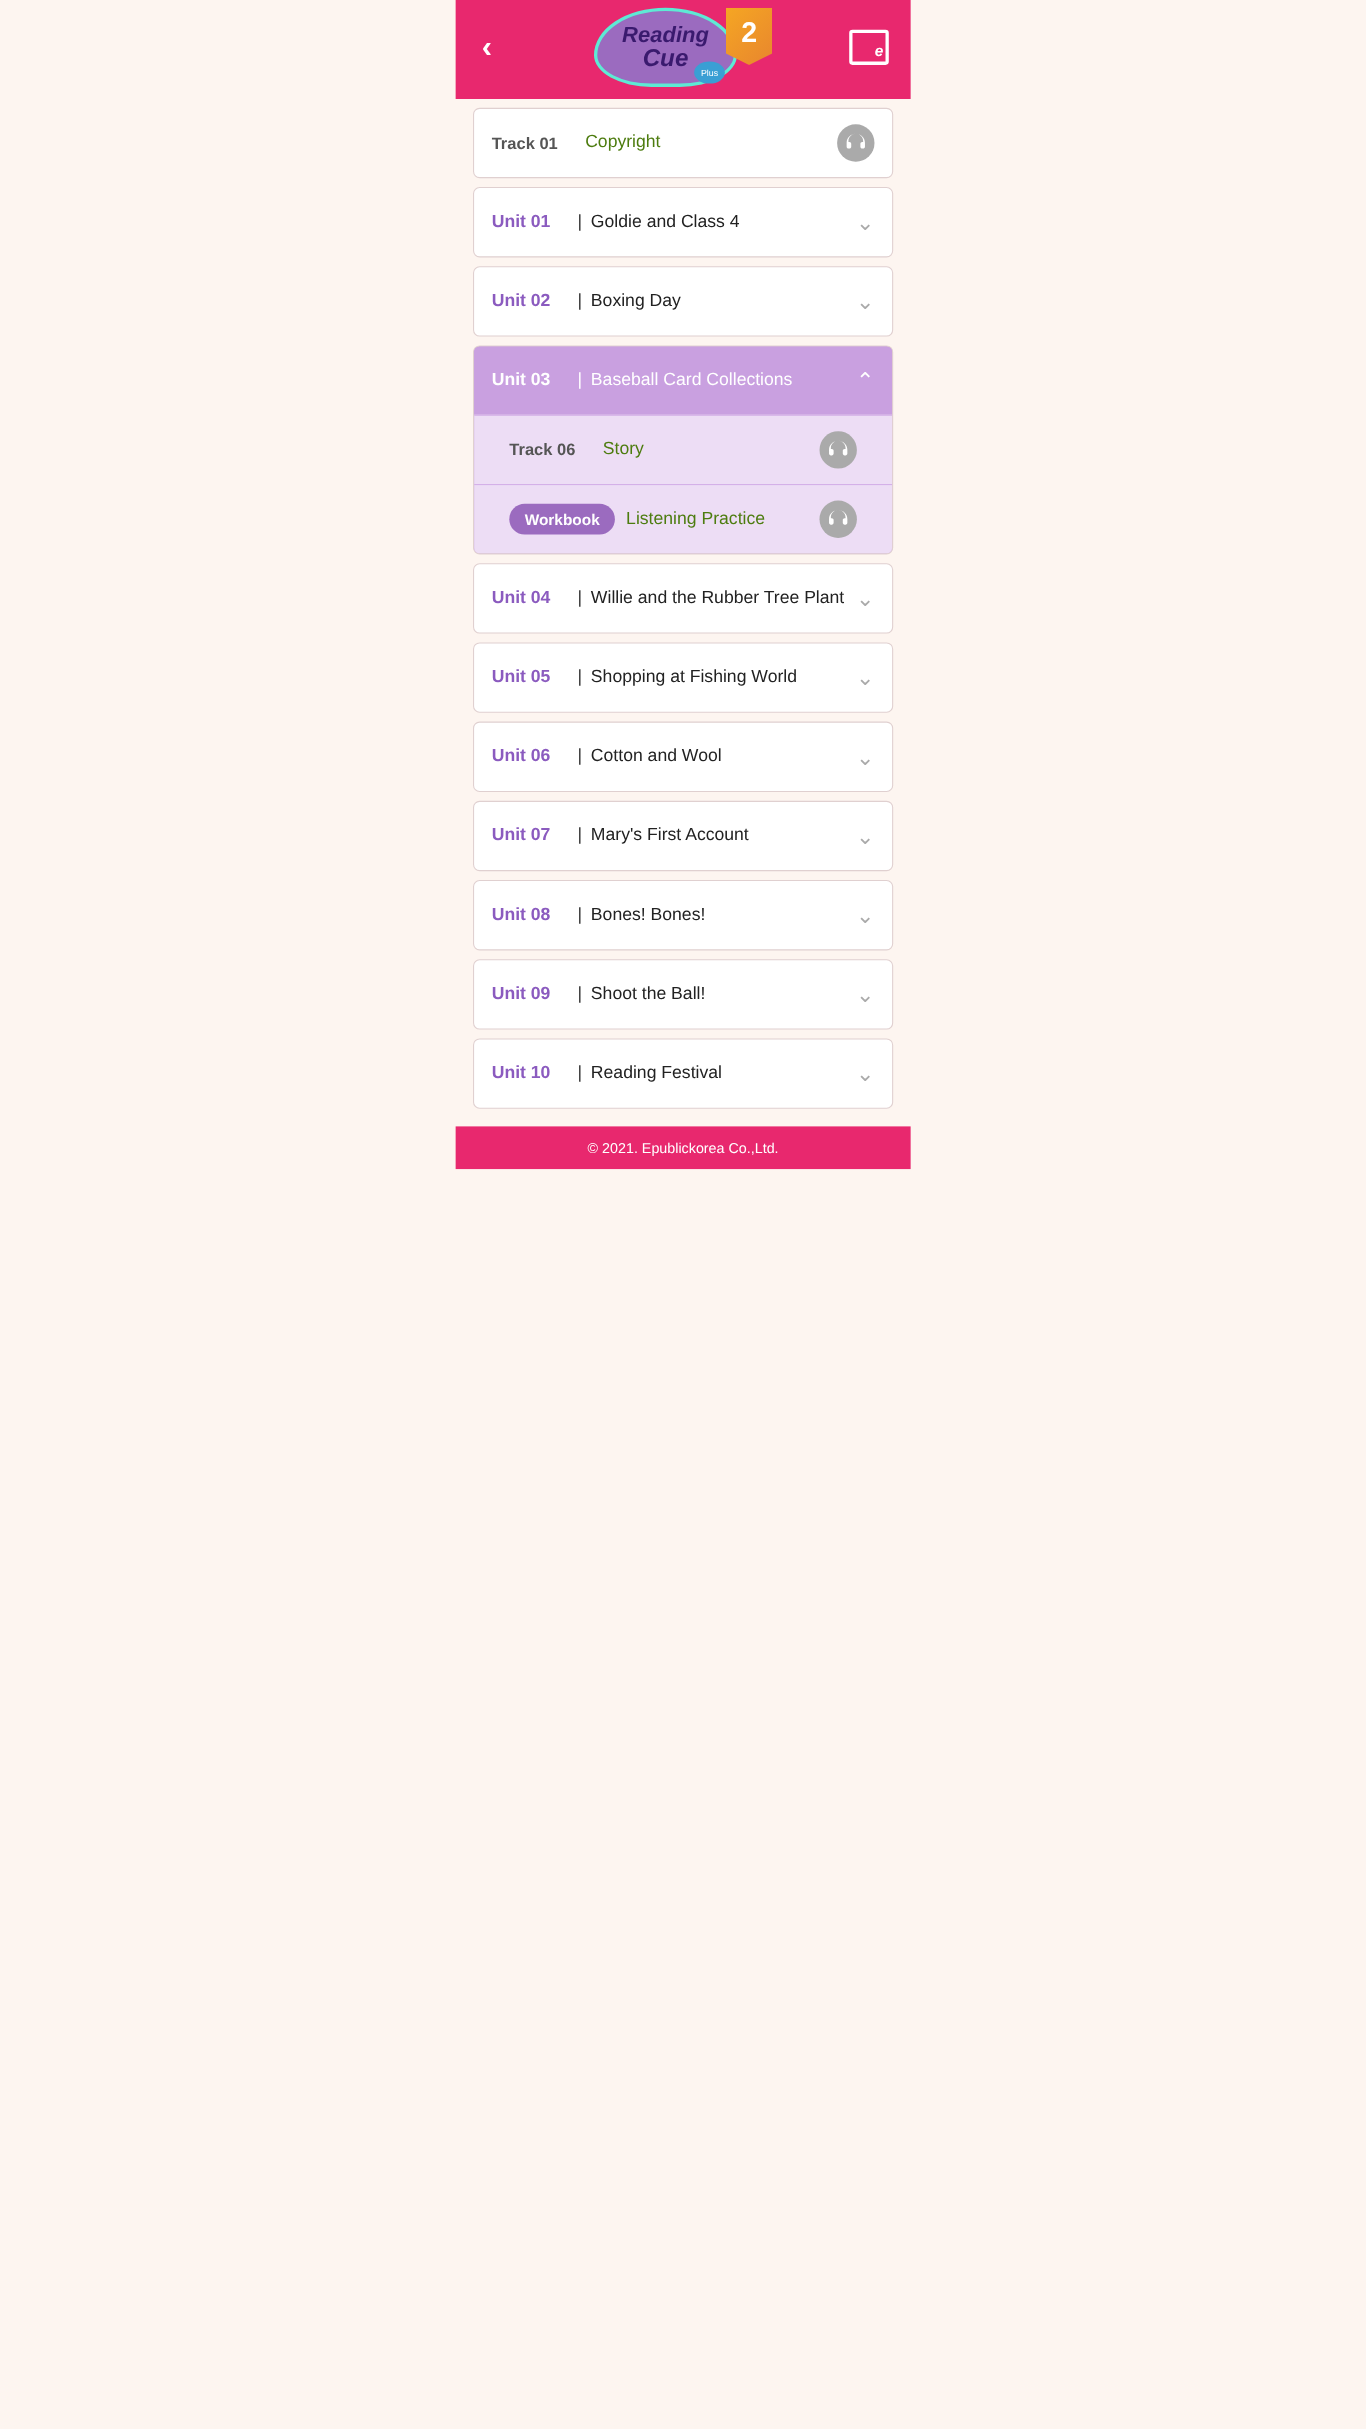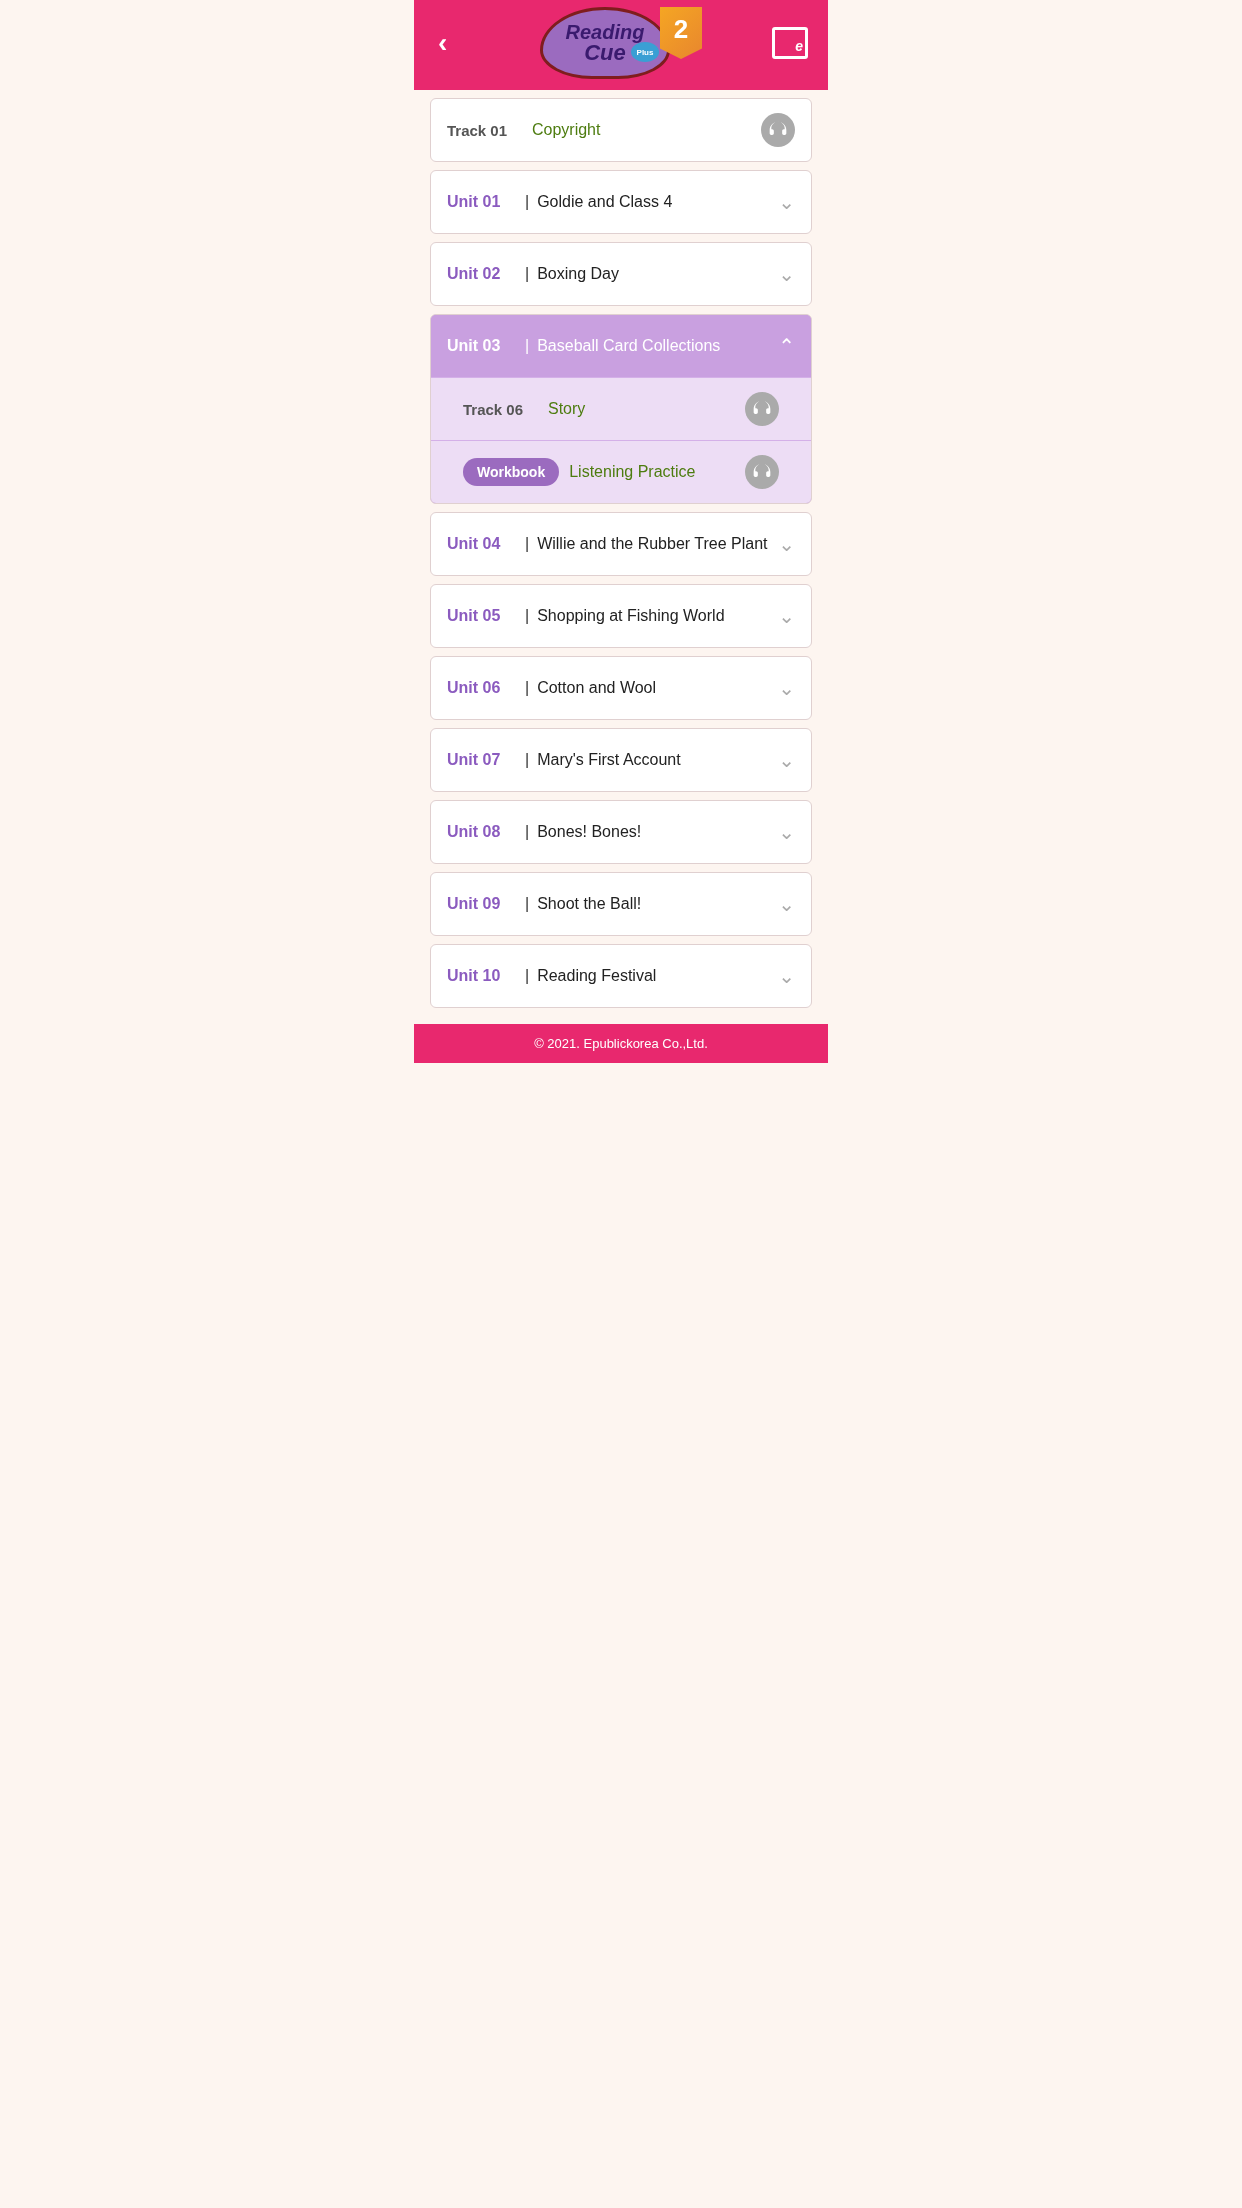--- a/index.html
+++ b/index.html
@@ -46,21 +46,21 @@
       background: #9b6bbf;
       border-radius: 50% 50% 40% 40% / 60% 60% 40% 40%;
       width: 130px;
       height: 72px;
       display: flex;
       flex-direction: column;
       align-items: center;
       justify-content: center;
       position: relative;
       padding: 8px 12px;
-      border: 3px solid #7f1d1d;
+      border: 3px solid #5eead4;
     }
 
     .logo-text-reading {
       font-size: 20px;
       font-weight: 900;
       color: #3a1a6e;
       font-style: italic;
       line-height: 1;
     }
 
@@ -72,26 +72,26 @@
       line-height: 1;
     }
 
     .logo-plus-badge {
       background: #3a9fd4;
       color: white;
       border-radius: 50%;
       width: 28px;
       height: 20px;
       font-size: 8px;
-      font-weight: bold;
+      font-weight: normal;
       display: flex;
       align-items: center;
       justify-content: center;
       position: absolute;
-      bottom: 14px;
+      bottom: 0;
       right: 8px;
     }
 
     .level-badge {
       background: linear-gradient(135deg, #f5a623, #e8862e);
       width: 42px;
       height: 52px;
       clip-path: polygon(0 0, 100% 0, 100% 80%, 50% 100%, 0 80%);
       display: flex;
       align-items: center;

